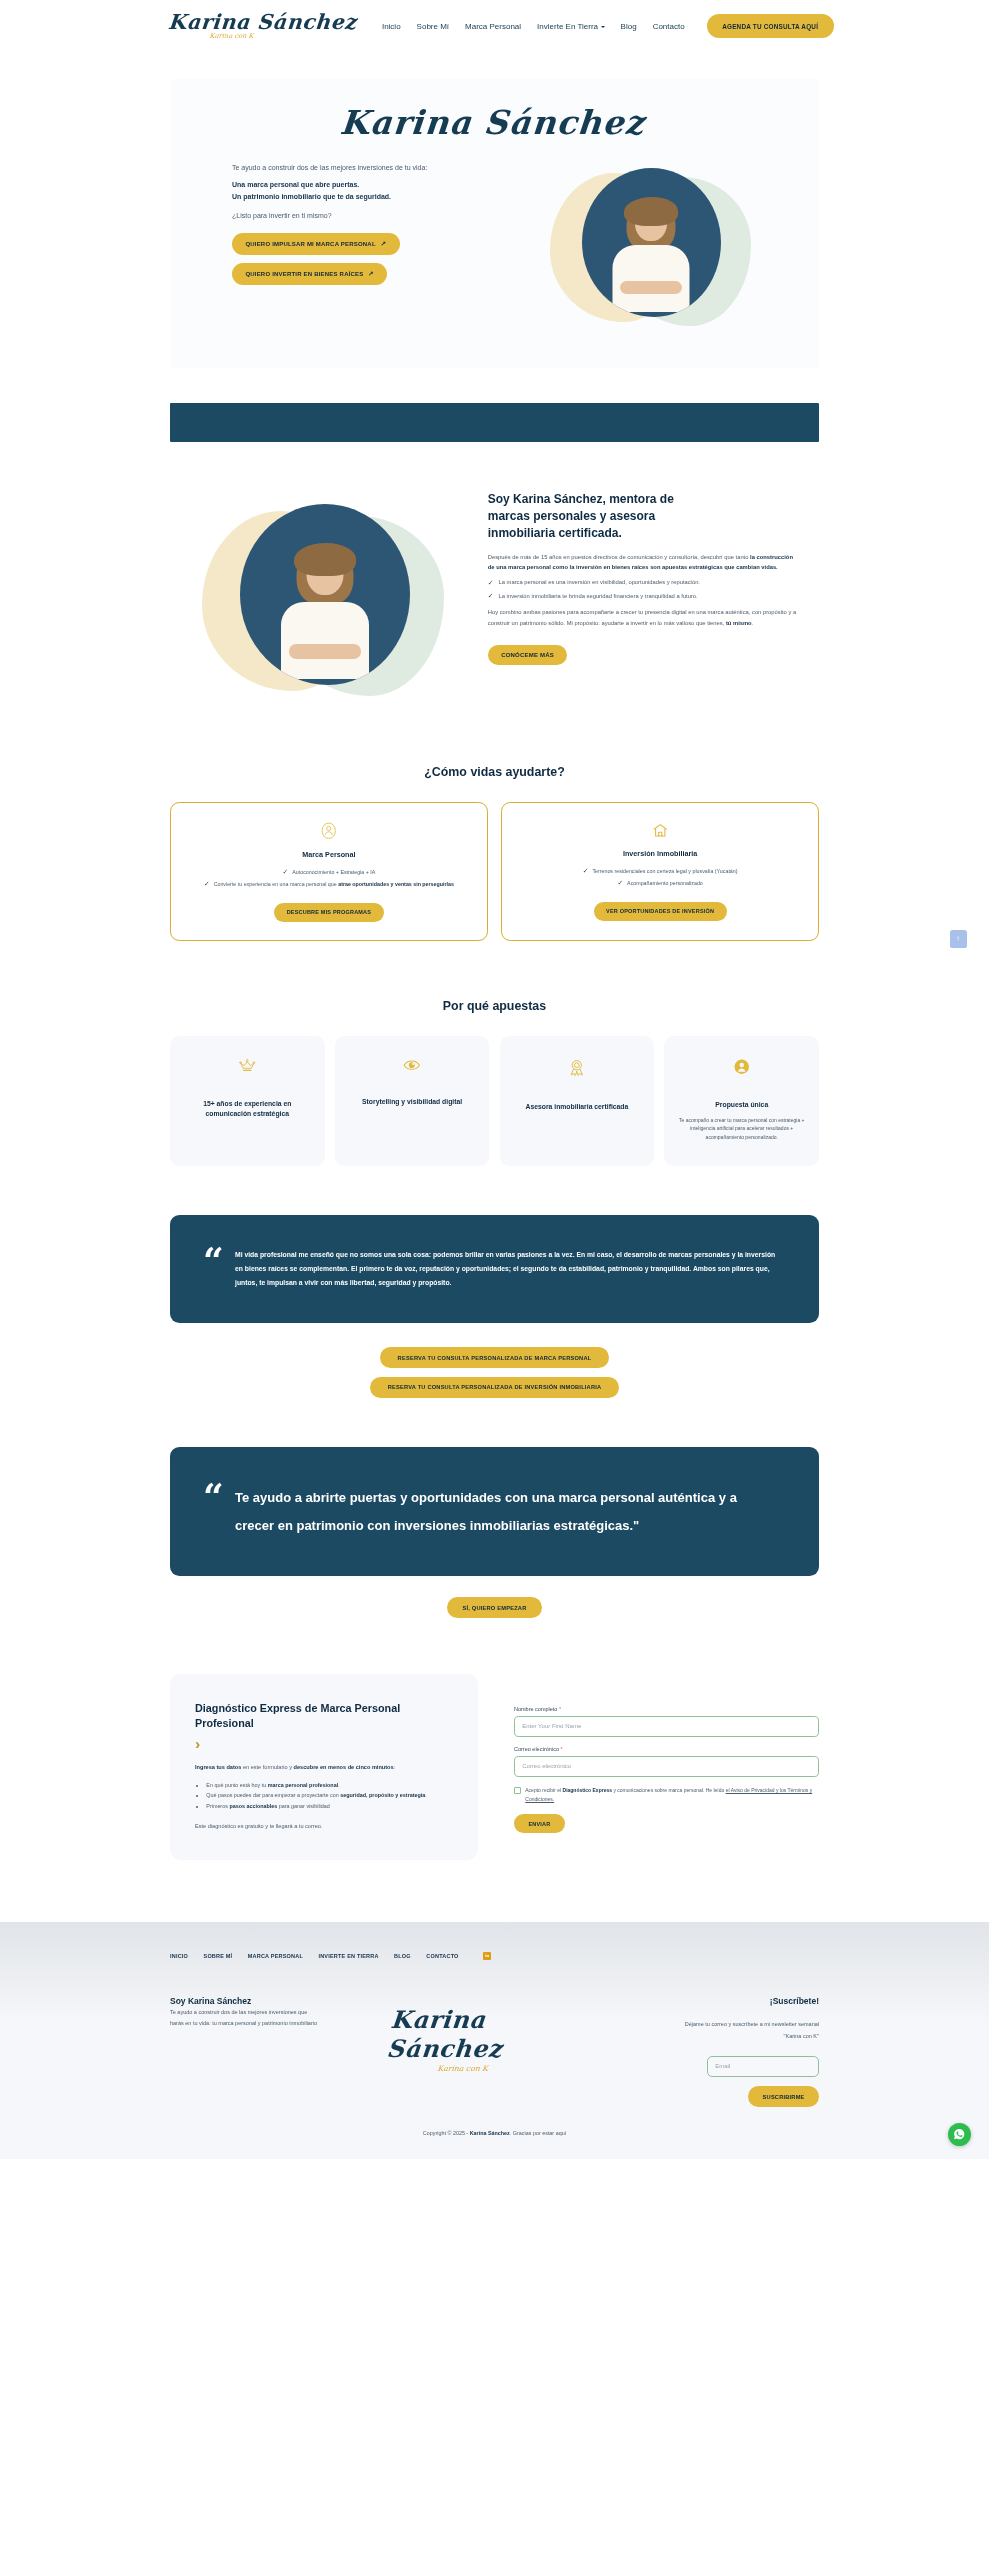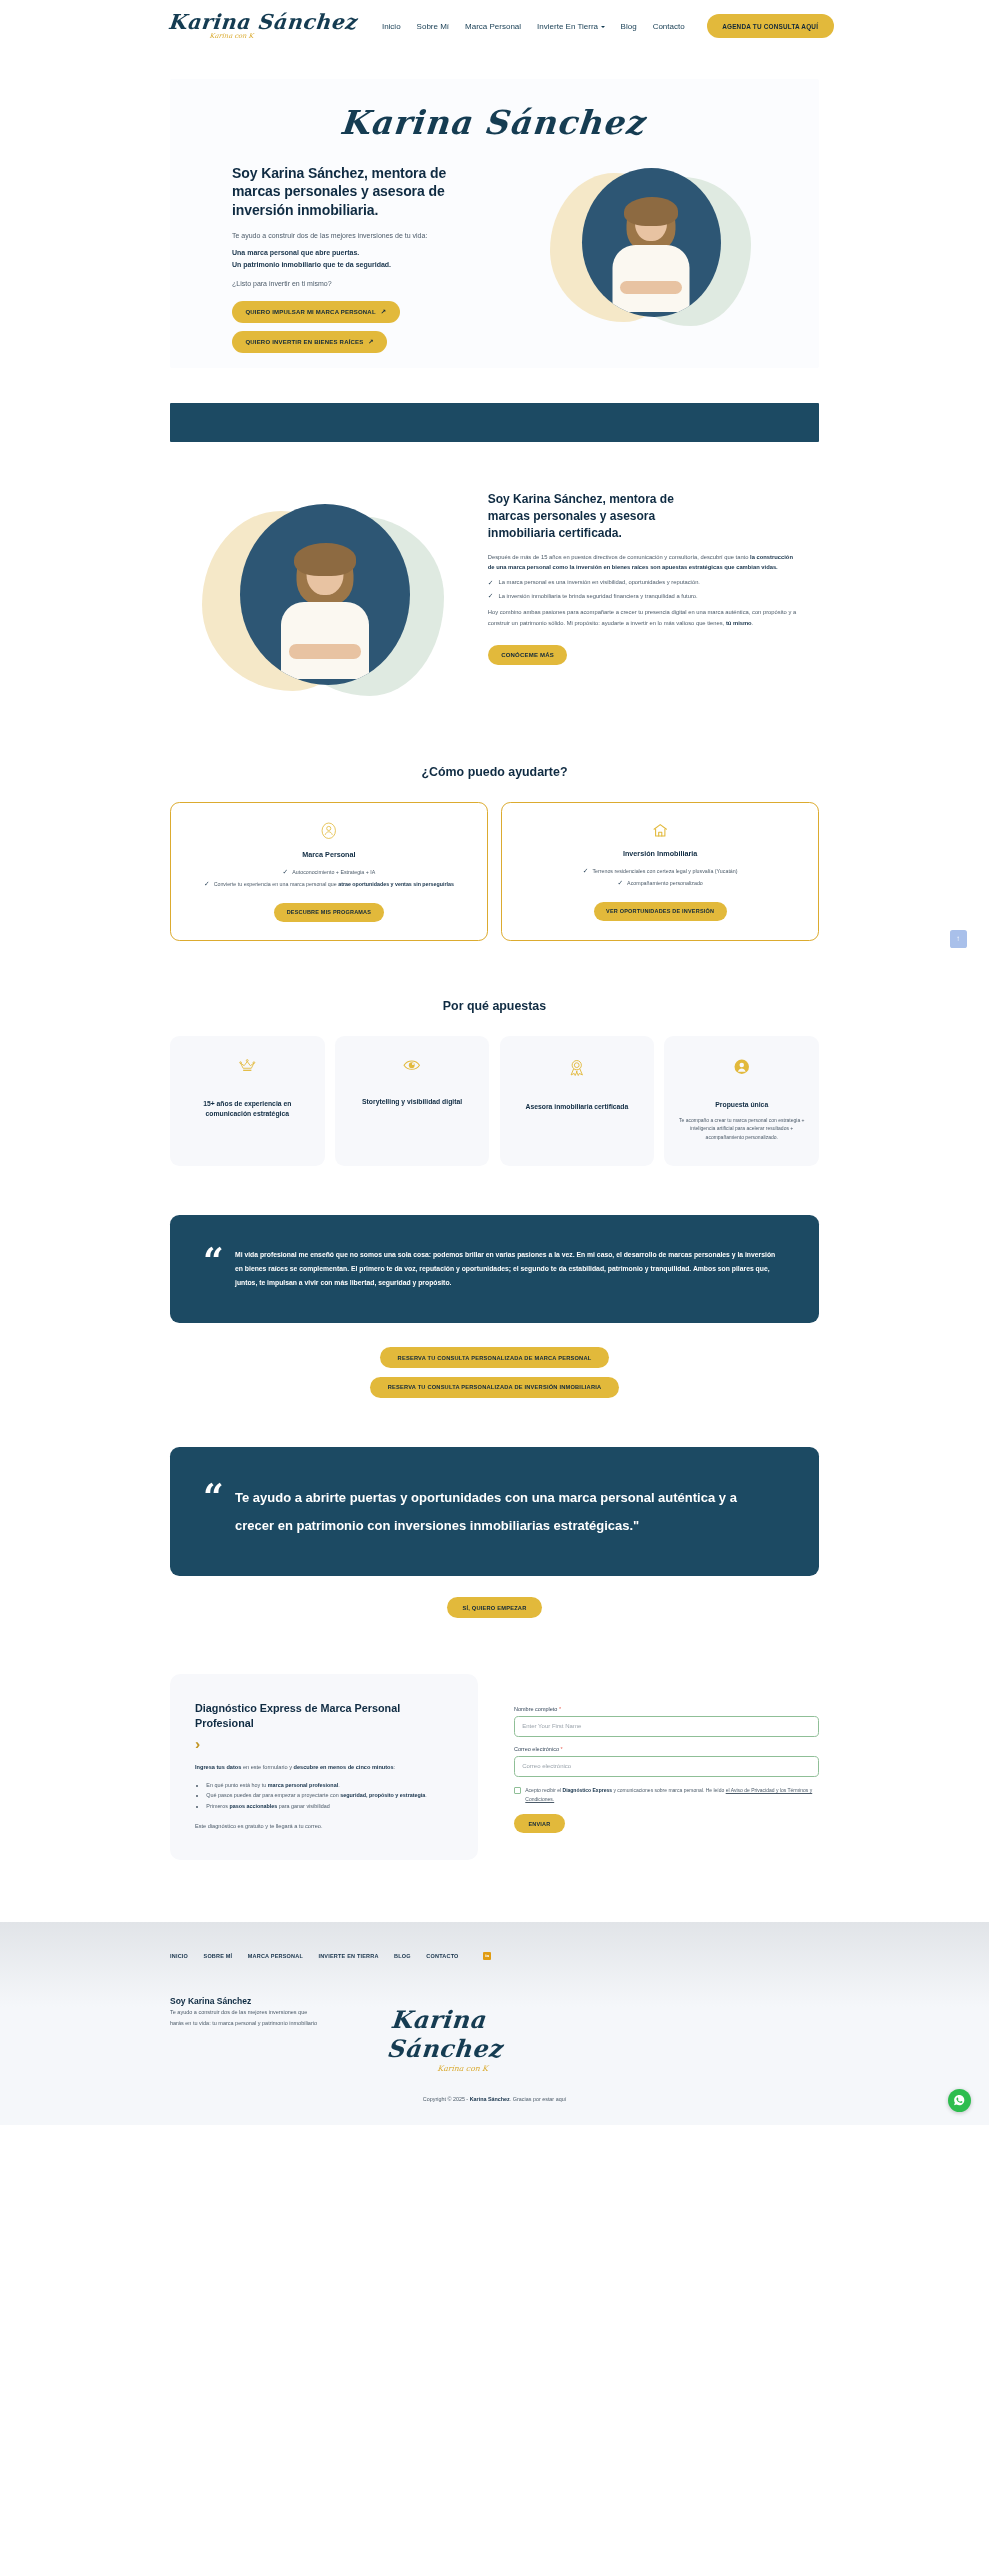--- a/index.html
+++ b/index.html
@@ -247,21 +247,20 @@
         </a>
     </nav>
     <a class="btn btn-header" href="#">AGENDA TU CONSULTA AQUÍ</a>
   </header>
 
   <section class="hero-wrap">
     <div class="hero">
       <div class="hero-script">Karina Sánchez</div>
       <div class="hero-cols">
         <div class="hero-left">
-          <h1 class="hero-title">Soy Karina Sánchez, mentora de marcas personales y asesora de inversión inmobiliaria.</h1>
           <p class="hero-lead">Te ayudo a construir dos de las mejores inversiones de tu vida:</p>
           <div class="hero-bold">
             <div>Una marca personal que abre puertas.</div>
             <div>Un patrimonio inmobiliario que te da seguridad.</div>
           </div>
           <p class="hero-q">¿Listo para invertir en ti mismo?</p>
           <div>
             <a class="btn btn-hero" href="#">
               <span>QUIERO IMPULSAR MI MARCA PERSONAL</span>
               <span class="arrow-ne">↗</span>
@@ -322,21 +321,21 @@
         </div>
       </div>
       <p class="about-p">
         <span>Hoy combino ambas pasiones para acompañarte a crecer tu presencia digital en una marca auténtica, con propósito y a construir un patrimonio sólido. Mi propósito: ayudarte a invertir en lo más valioso que tienes, </span><b>tú mismo</b><span>.</span>
       </p>
       <a class="btn btn-about" href="#">CONÓCEME MÁS</a>
     </div>
   </section>
 
   <section class="help">
-    <h2 class="sec-title">¿Cómo puedo ayudarte?</h2>
+    <h2 class="sec-title">¿Cómo vidas ayudarte?</h2>
     <div class="help-cards">
 
       <div class="help-card">
         <span class="icon-gold">
           <svg width="15.5" height="17.5" viewBox="0 0 30 34" fill="none" stroke="currentColor" stroke-width="1.6">
             <ellipse cx="15" cy="17" rx="13" ry="15"></ellipse>
             <circle cx="15" cy="12.5" r="4"></circle>
             <path d="M8 25c1.5-4 4-6 7-6s5.5 2 7 6"></path>
           </svg>
         </span>
@@ -502,20 +501,26 @@
       <div class="f-col1">
         <h3>Soy Karina Sánchez</h3>
         <p>Te ayudo a construir dos de las mejores inversiones que harás en tu vida: tu marca personal y patrimonio inmobiliario</p>
       </div>
       <div class="f-col2">
         <div class="f-logo">
           <span class="logo-script">Karina Sánchez</span>
           <span class="logo-sub">Karina con K</span>
         </div>
       </div>
+      <div class="f-col3">
+        <h3>¡Suscríbete!</h3>
+        <p>Déjame tu correo y suscríbete a mi newsletter semanal "Karina con K"</p>
+        <input class="f-email" type="email" placeholder="Email" style="">
+        <button class="btn btn-sub">SUSCRIBIRME</button>
+      </div>
     </div>
 
     <div class="copy">
       <span>Copyright © 2025 - </span><b>Karina Sánchez</b><span>. Gracias por estar aquí</span>
     </div>
   </footer>
 
   <div class="scroll-top">↑</div>
   <div class="wa">
     <svg width="12.4" height="12.4" viewBox="0 0 24 24" fill="#fff">

